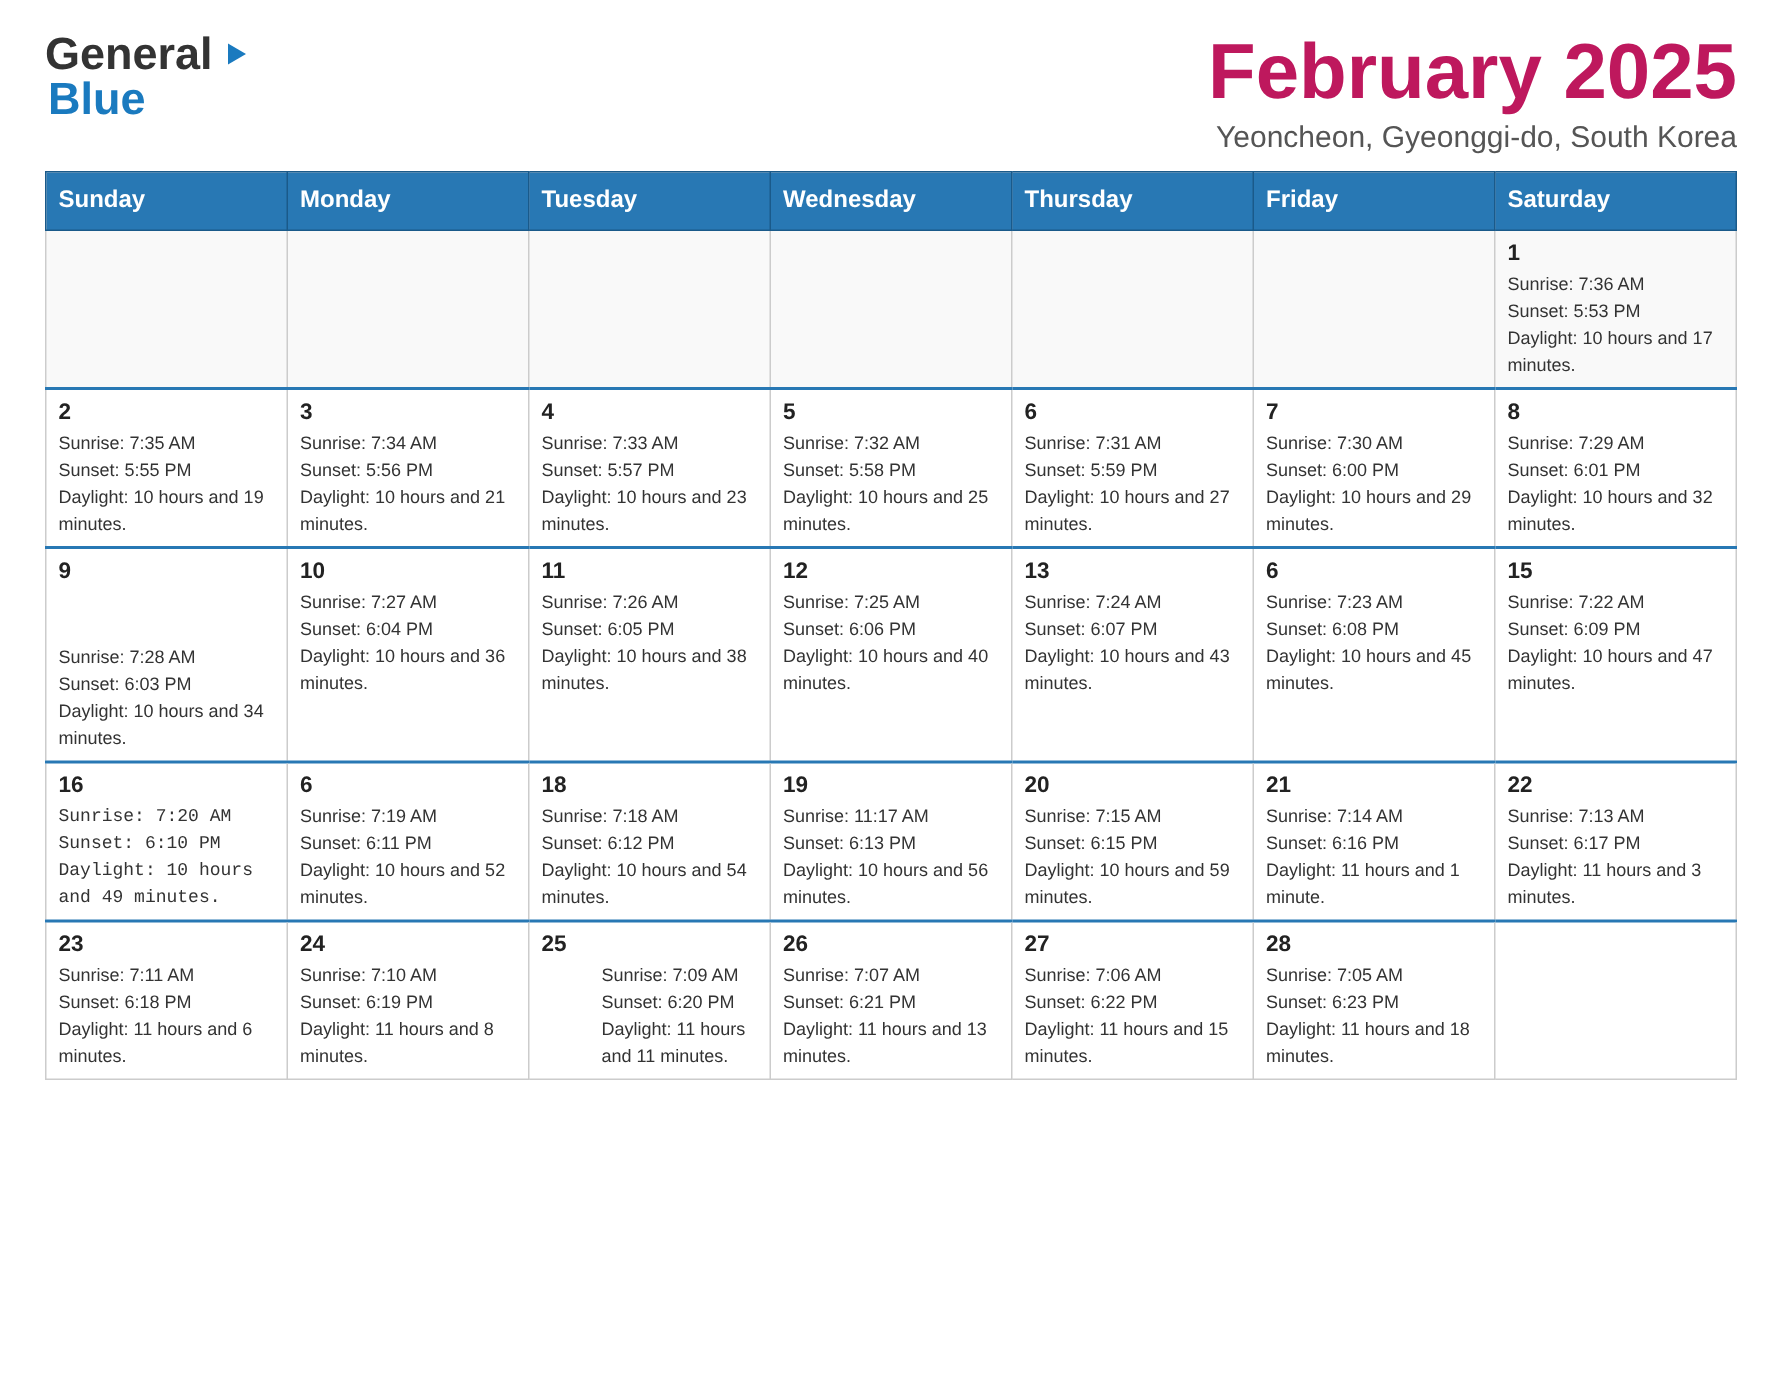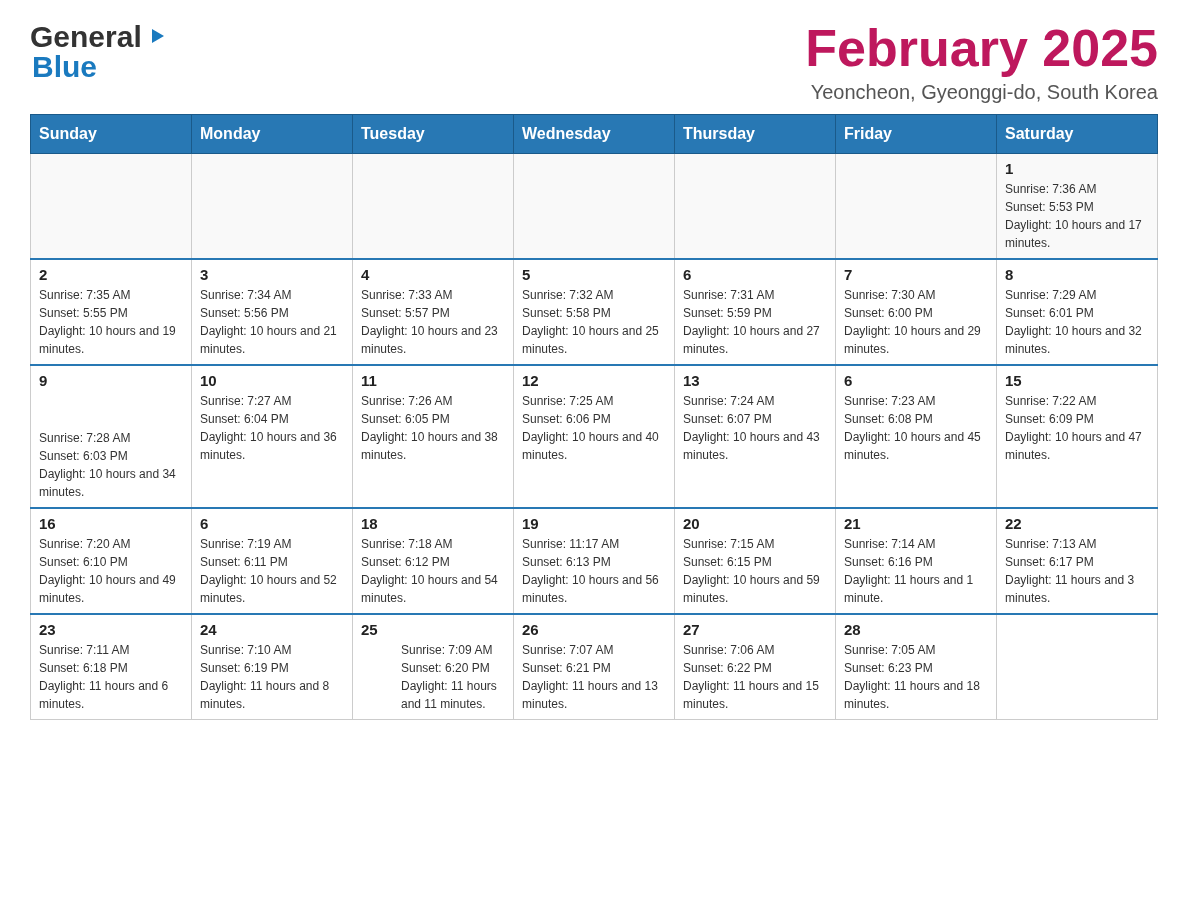--- a/index.html
+++ b/index.html
@@ -220,21 +220,21 @@
         <td>
           <span class="day-number">15</span>
           <div class="day-info" style="white-space: pre-line;">Sunrise: 7:22 AM
 Sunset: 6:09 PM
 Daylight: 10 hours and 47 minutes.</div>
         </td>
       </tr>
       <tr class="row-divider">
         <td>
           <span class="day-number">16</span>
-          <div class="day-info" style="white-space: pre-line;">Sunrise: 7:20 AM
+          <div class="day-info" style="white-space: pre-line; font-family: Liberation Mono, monospace;">Sunrise: 7:20 AM
 Sunset: 6:10 PM
 Daylight: 10 hours and 49 minutes.</div>
         </td>
         <td>
           <span class="day-number">6</span>
           <div class="day-info" style="white-space: pre-line;">Sunrise: 7:19 AM
 Sunset: 6:11 PM
 Daylight: 10 hours and 52 minutes.</div>
         </td>
         <td>

